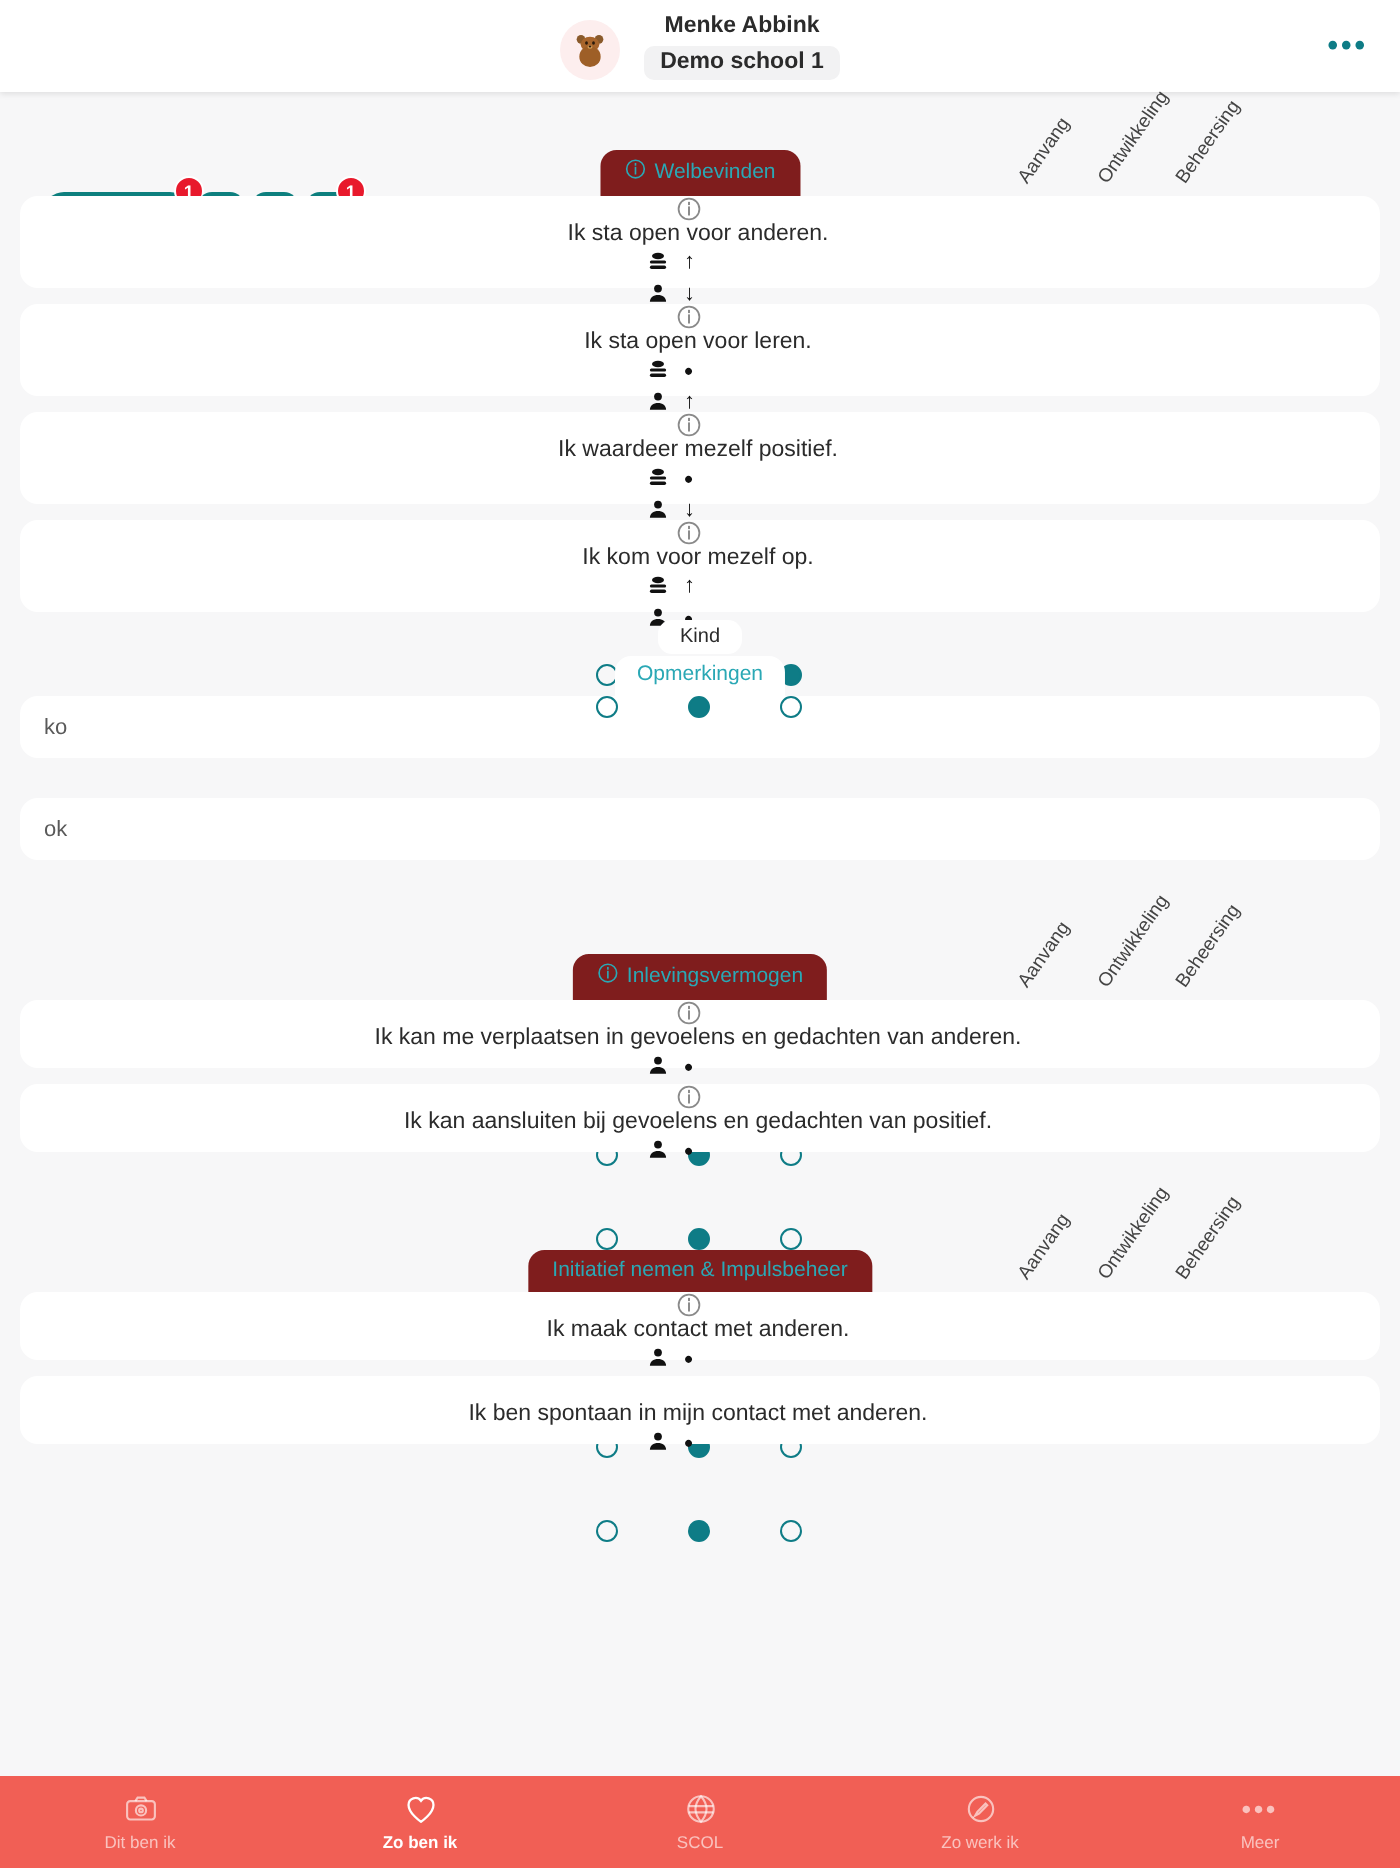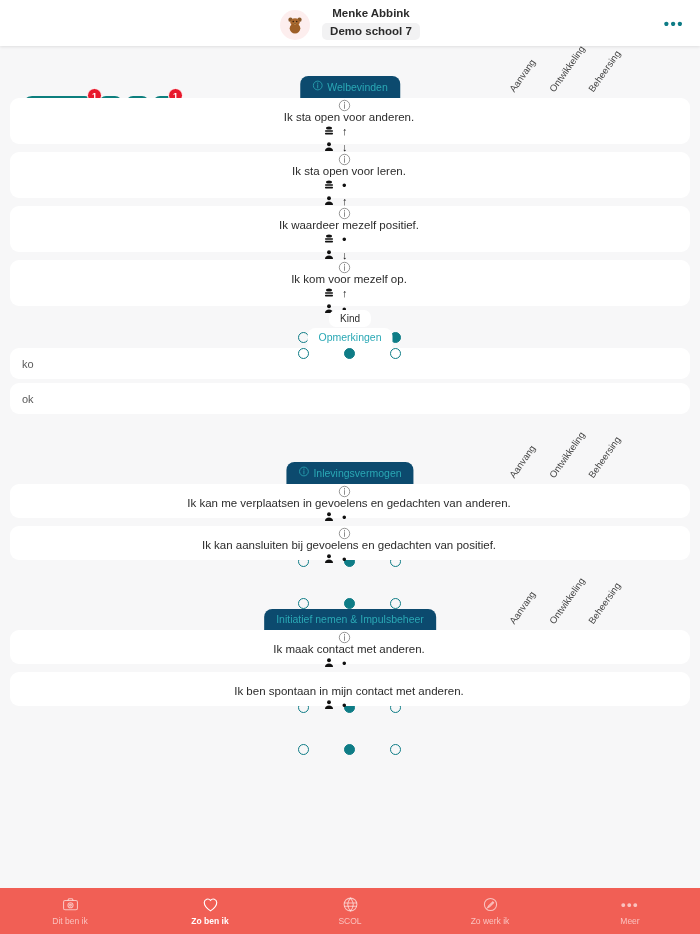--- a/index.html
+++ b/index.html
@@ -58,21 +58,21 @@
     font-size: 9px; font-weight: bold;
     display: flex; align-items: center; justify-content: center;
     border: 1.5px solid #fff;
   }
   .tb-icon { width: 13px; height: 13px; display:block; }
 
   
   .sec-head { position: relative; height: 52px; }
   .sec-pill {
     position: absolute; left: 50%; transform: translateX(-50%); bottom: 0;
-    background: #0c4a6e; border-radius: 8px 8px 0 0;
+    background: #7f1d1d; border-radius: 8px 8px 0 0;
     padding: 4px 12px 5px; font-size: 10.5px; color: #2aa8b5;
     white-space: nowrap; display: flex; align-items: center; gap: 4px;
   }
   .colhead {
     position: absolute; right: 8px; bottom: 2px;
     width: 170px; height: 52px;
   }
   .colhead span {
     position: absolute; bottom: 2px;
     font-size: 9.5px; color: #444; white-space: nowrap;
@@ -110,21 +110,21 @@
   .radio-line { display: flex; height: 16px; align-items: center; }
   .radio-cell { width: 46px; display: flex; justify-content: center; align-items: center; }
   .rad {
     width: 11px; height: 11px; border-radius: 50%;
     border: 1.5px solid #0e7c86; background: transparent;
     display: block; cursor: pointer;
   }
   .rad.on { background: #0e7c86; }
 
   
-  .comments { display: flex; flex-direction: column; gap: 4px; }
+  .comments { display: flex; flex-direction: column; gap: 20px; }
   .cmt {
     background: #fff; border-radius: 9px; height: 31px;
     display: flex; align-items: center; padding: 0 12px;
     font-size: 11px; color: #5a5a5a;
   }
   .cmt input {
     border: none; outline: none; width: 100%;
     font-size: 11px; color: #5a5a5a; background: transparent;
     font-family: "Liberation Sans", sans-serif;
   }
@@ -170,21 +170,21 @@
         <ellipse cx="12" cy="8.6" rx="5.6" ry="4.6" fill="#a8652c"></ellipse>
         <ellipse cx="12" cy="16" rx="6.4" ry="6.2" fill="#9e5f27"></ellipse>
         <ellipse cx="9.9" cy="7.8" rx="0.85" ry="1" fill="#2a1a0c"></ellipse>
         <ellipse cx="14.1" cy="7.8" rx="0.85" ry="1" fill="#2a1a0c"></ellipse>
         <ellipse cx="12" cy="10.2" rx="1.5" ry="1.1" fill="#d8a05a"></ellipse>
         <ellipse cx="12" cy="9.9" rx="0.8" ry="0.6" fill="#2a1a0c"></ellipse>
       </svg>
     </div>
     <div class="title-wrap">
       <div class="app-user">Menke Abbink</div>
-      <div class="app-school">Demo school 7</div>
+      <div class="app-school">Demo school 1</div>
     </div>
   </div>
   <div class="topbar-more">•••</div>
 </div>
 
 <div class="content">
 
   <div class="toolbar">
     <button class="tb-btn wide">
       <span>Zo ben ik</span>

